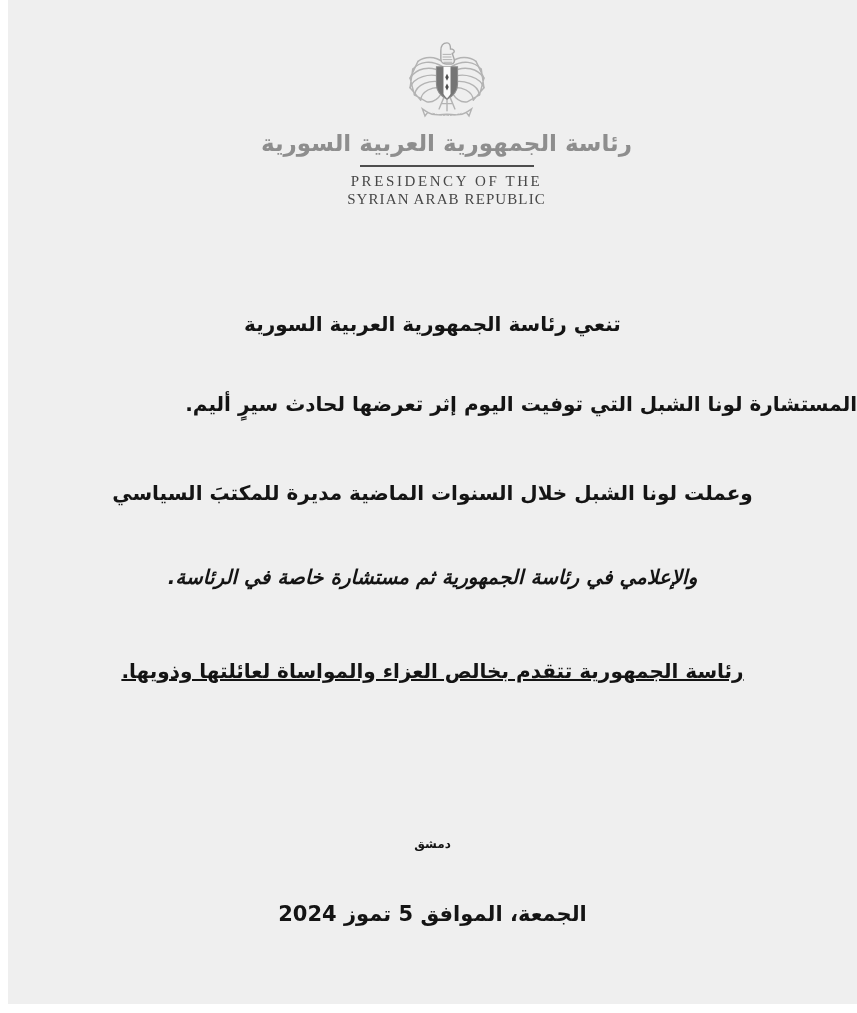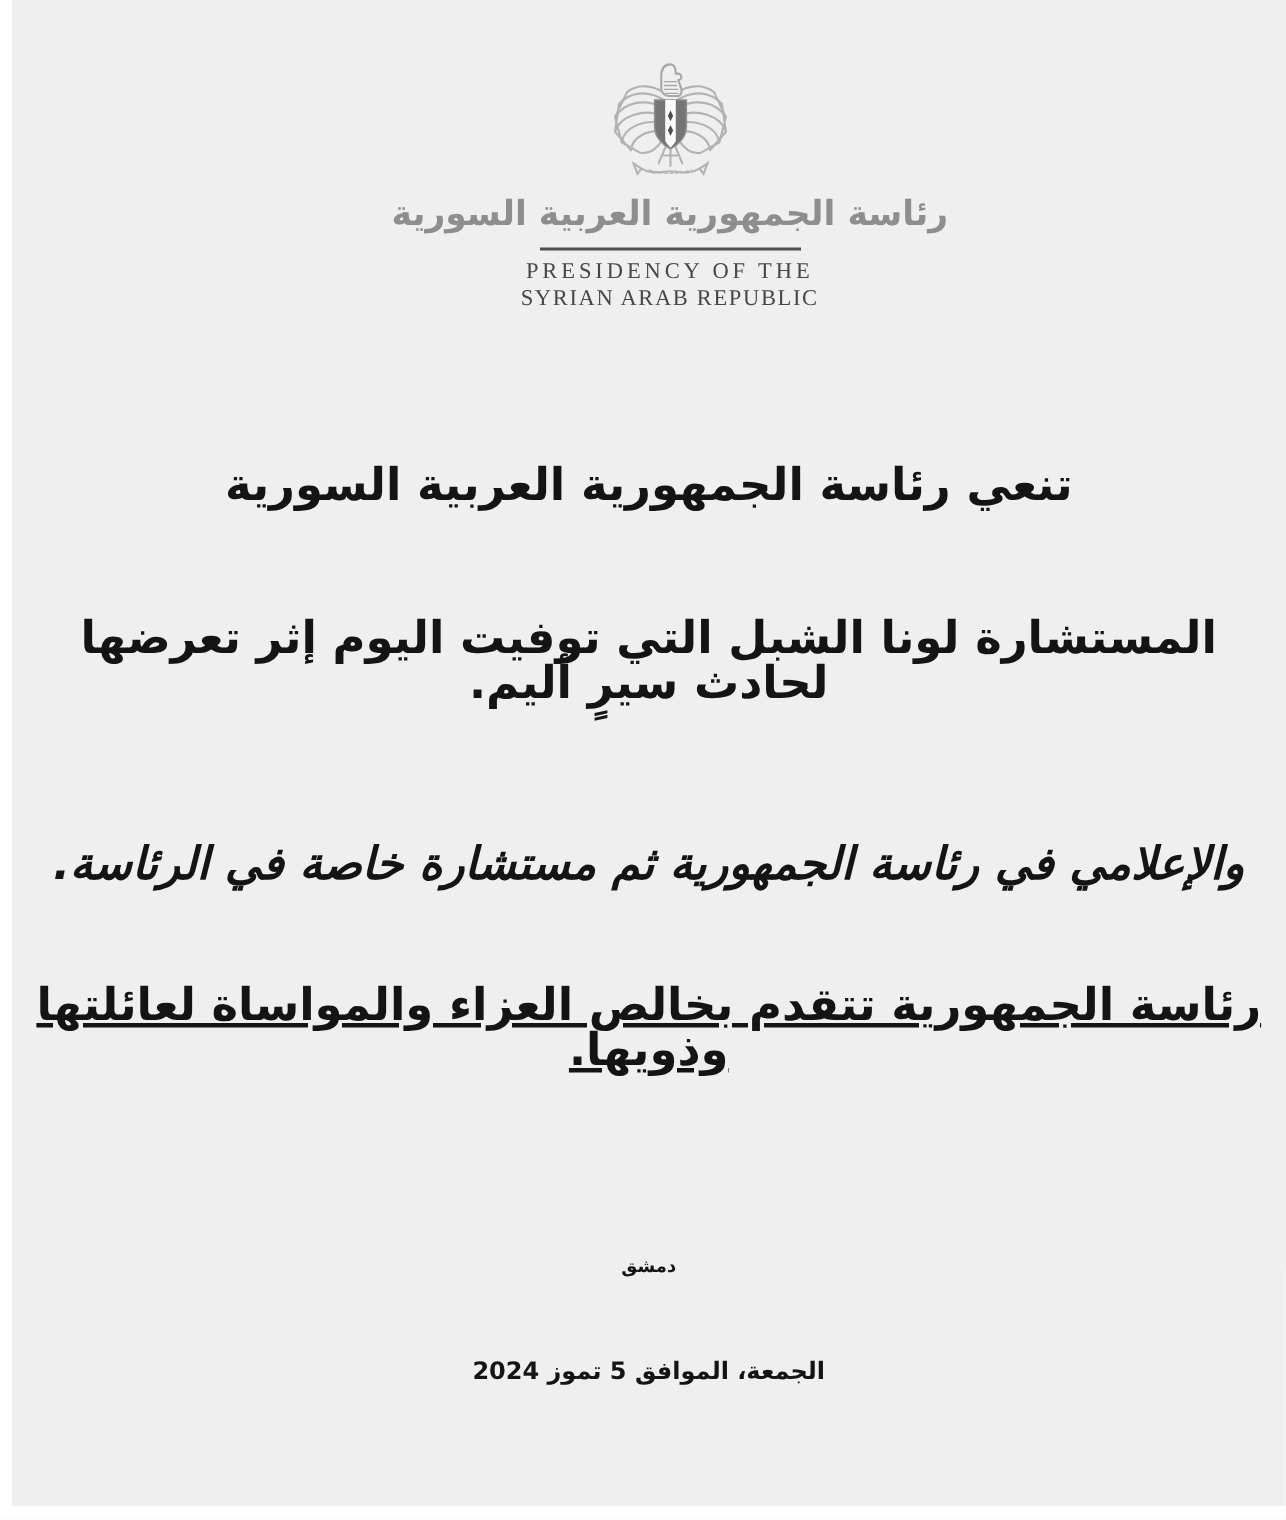--- a/index.html
+++ b/index.html
@@ -31,30 +31,30 @@
     font-family:"Liberation Serif","DejaVu Serif",serif;
     color:#474747;font-size:15px;line-height:17px;
   }
   .eng1{letter-spacing:2.6px;}
   .eng2{letter-spacing:1.1px;margin-top:1px;}
   
   .line{
     position:absolute;left:0;width:100%;
     direction:rtl;text-align:center;
     font-family:"DejaVu Sans",sans-serif;
-    font-weight:bold;font-size:30px;line-height:30px;
+    font-weight:bold;font-size:20px;line-height:30px;
     color:#141414;
   }
   .l1{top:309px;}
-  .l2{top:411px;}
+  .l2{top:389px;text-align:right;}
   .l3{top:478px;}
   .l4{top:562px;font-style:italic;}
   .l5{top:656px;text-decoration:underline;}
   .city{top:829px;font-size:12px;}
-  .date{top:899px;font-size:16px;}
+  .date{top:899px;font-size:21px;}
 </style>
 </head>
 <body>
 
 <div class="doc">
 
   <div class="header">
 
     <svg class="emblem" viewBox="0 0 100 100">
       <g stroke="#b3b3b3" stroke-width="1.6" fill="none" stroke-linecap="round">
@@ -98,19 +98,20 @@
     <div class="calligraphy">رئاسة الجمهورية العربية السورية</div>
 
     <hr class="divider">
 
     <div class="eng1">PRESIDENCY OF THE</div>
     <div class="eng2">SYRIAN ARAB REPUBLIC</div>
   </div>
 
   <div class="line l1">تنعي رئاسة الجمهورية العربية السورية</div>
   <div class="line l2">المستشارة لونا الشبل التي توفيت اليوم إثر تعرضها لحادث سيرٍ أليم.</div>
+  <div class="line l3">وعملت لونا الشبل خلال السنوات الماضية مديرة للمكتبَ السياسي</div>
   <div class="line l4">والإعلامي في رئاسة الجمهورية ثم مستشارة خاصة في الرئاسة.</div>
   <div class="line l5">رئاسة الجمهورية تتقدم بخالص العزاء والمواساة لعائلتها وذويها.</div>
 
   <div class="line city">دمشق</div>
   <div class="line date">الجمعة، الموافق 5 تموز 2024</div>
 
 </div>
 
 </body></html>

